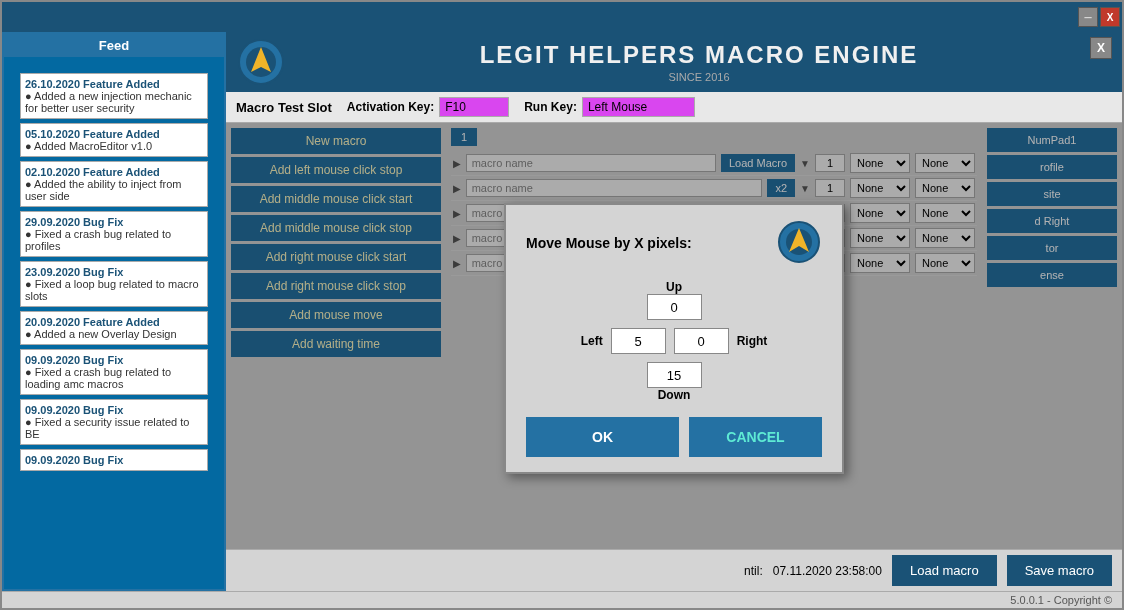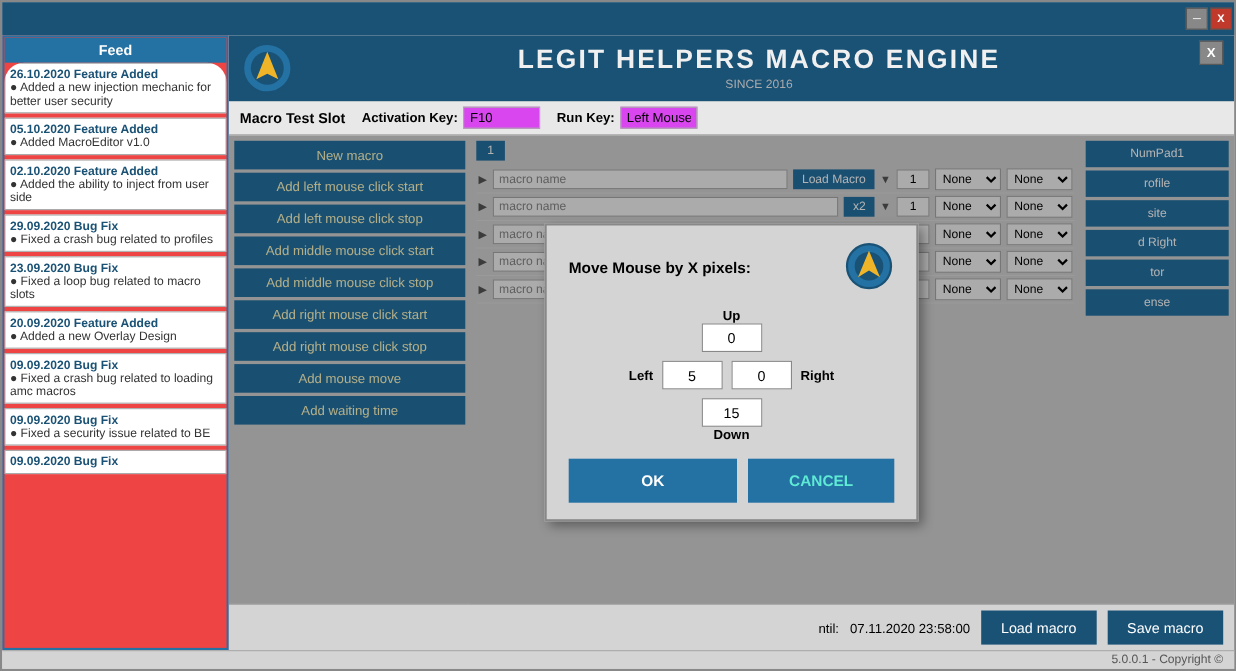--- a/index.html
+++ b/index.html
@@ -64,42 +64,42 @@
 
     
     .content-area {
       display: flex;
       flex: 1;
       overflow: hidden;
     }
 
     
     .feed-panel {
-      width: 206px;
-      background: #ef4444;
+      width: 224px;
+      background: #0369a1;
       border: 2px solid #2471a3;
       display: flex;
       flex-direction: column;
       overflow: hidden;
       flex-shrink: 0;
     }
 
     .feed-title {
       background: #2471a3;
       color: white;
       text-align: center;
       padding: 4px;
       font-weight: bold;
       font-size: 13px;
     }
 
     .feed-content {
       overflow-y: auto;
       flex: 1;
-      padding: 0;
+      padding: 16px;
       border-radius: 18px;
     }
 
     .feed-item {
       border: 1px solid #aaa;
       padding: 4px;
       margin-bottom: 4px;
       font-size: 11px;
       background: white;
     }
@@ -537,29 +537,28 @@
       </div>
 
       <div class="macro-bar">
         <div class="macro-bar-label">Macro Test Slot</div>
         <div class="macro-bar-field">
           <label>Activation Key:</label>
           <input class="macro-bar-input" type="text" value="F10" style="">
         </div>
         <div class="macro-bar-field">
           <label>Run Key:</label>
-          <input class="macro-bar-input" type="text" value="Left Mouse" style="width: 70px;">
+          <input class="macro-bar-input" type="text" value="Left Mouse" style="width: 113px;">
         </div>
       </div>
 
       <div class="bottom-section">
 
         <div class="buttons-panel">
           <button class="macro-btn">New macro</button>
-          <button class="macro-btn">Add left mouse click start</button>
           <button class="macro-btn">Add left mouse click stop</button>
           <button class="macro-btn">Add middle mouse click start</button>
           <button class="macro-btn">Add middle mouse click stop</button>
           <button class="macro-btn">Add right mouse click start</button>
           <button class="macro-btn">Add right mouse click stop</button>
           <button class="macro-btn">Add mouse move</button>
           <button class="macro-btn">Add waiting time</button>
         </div>
 
         <div class="editor-area">

